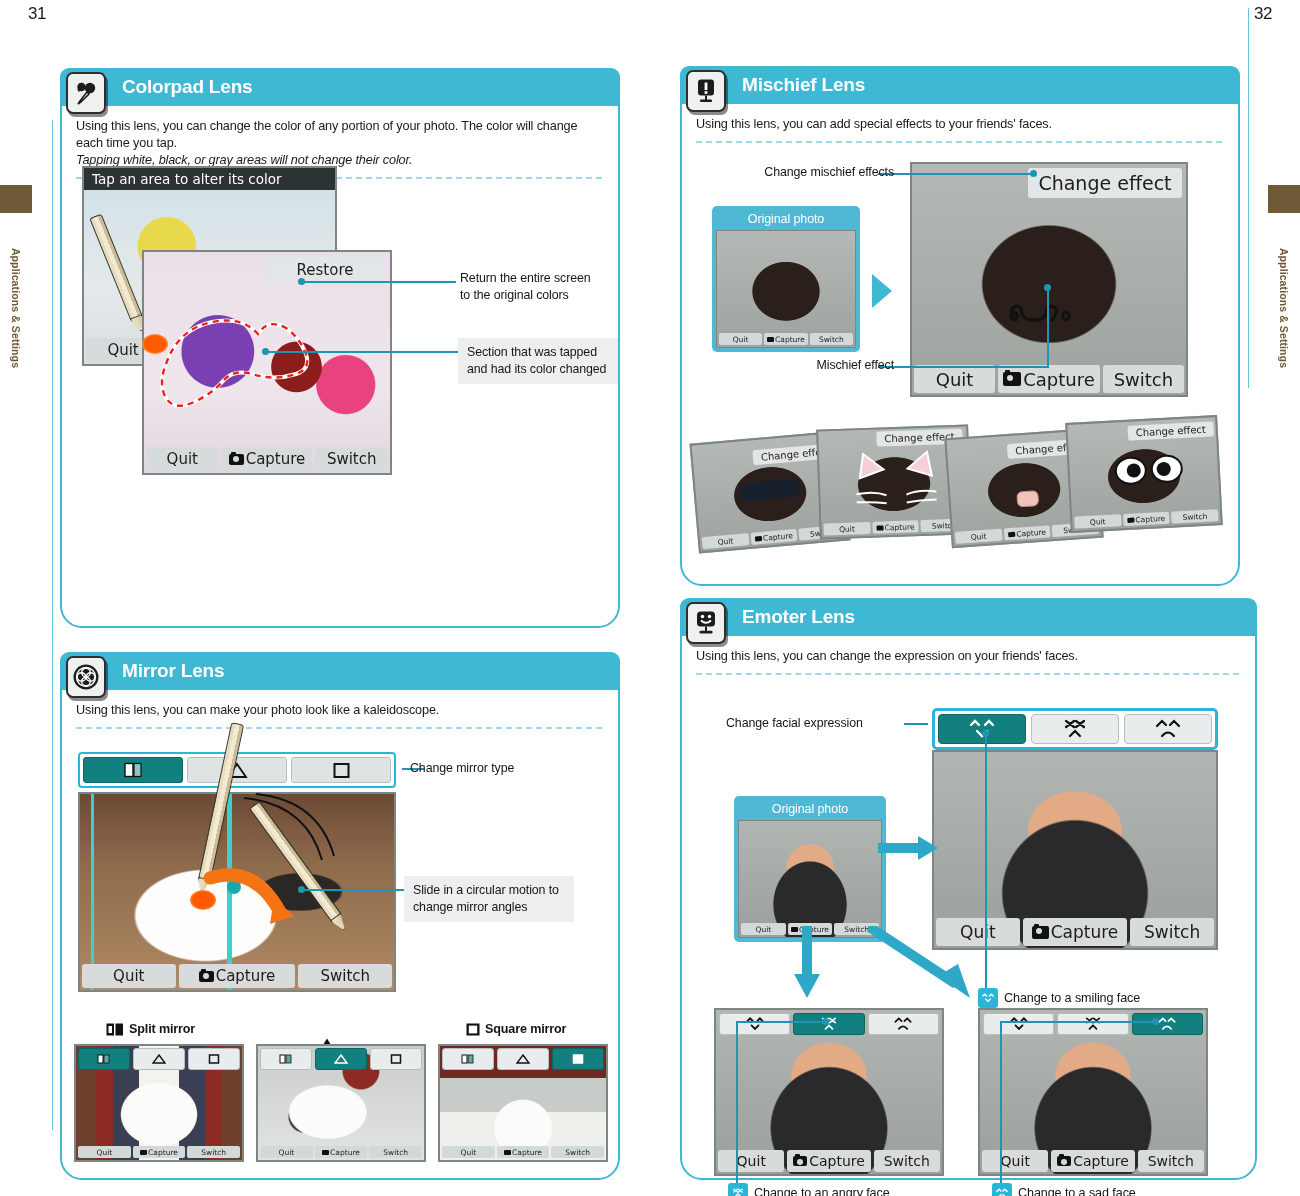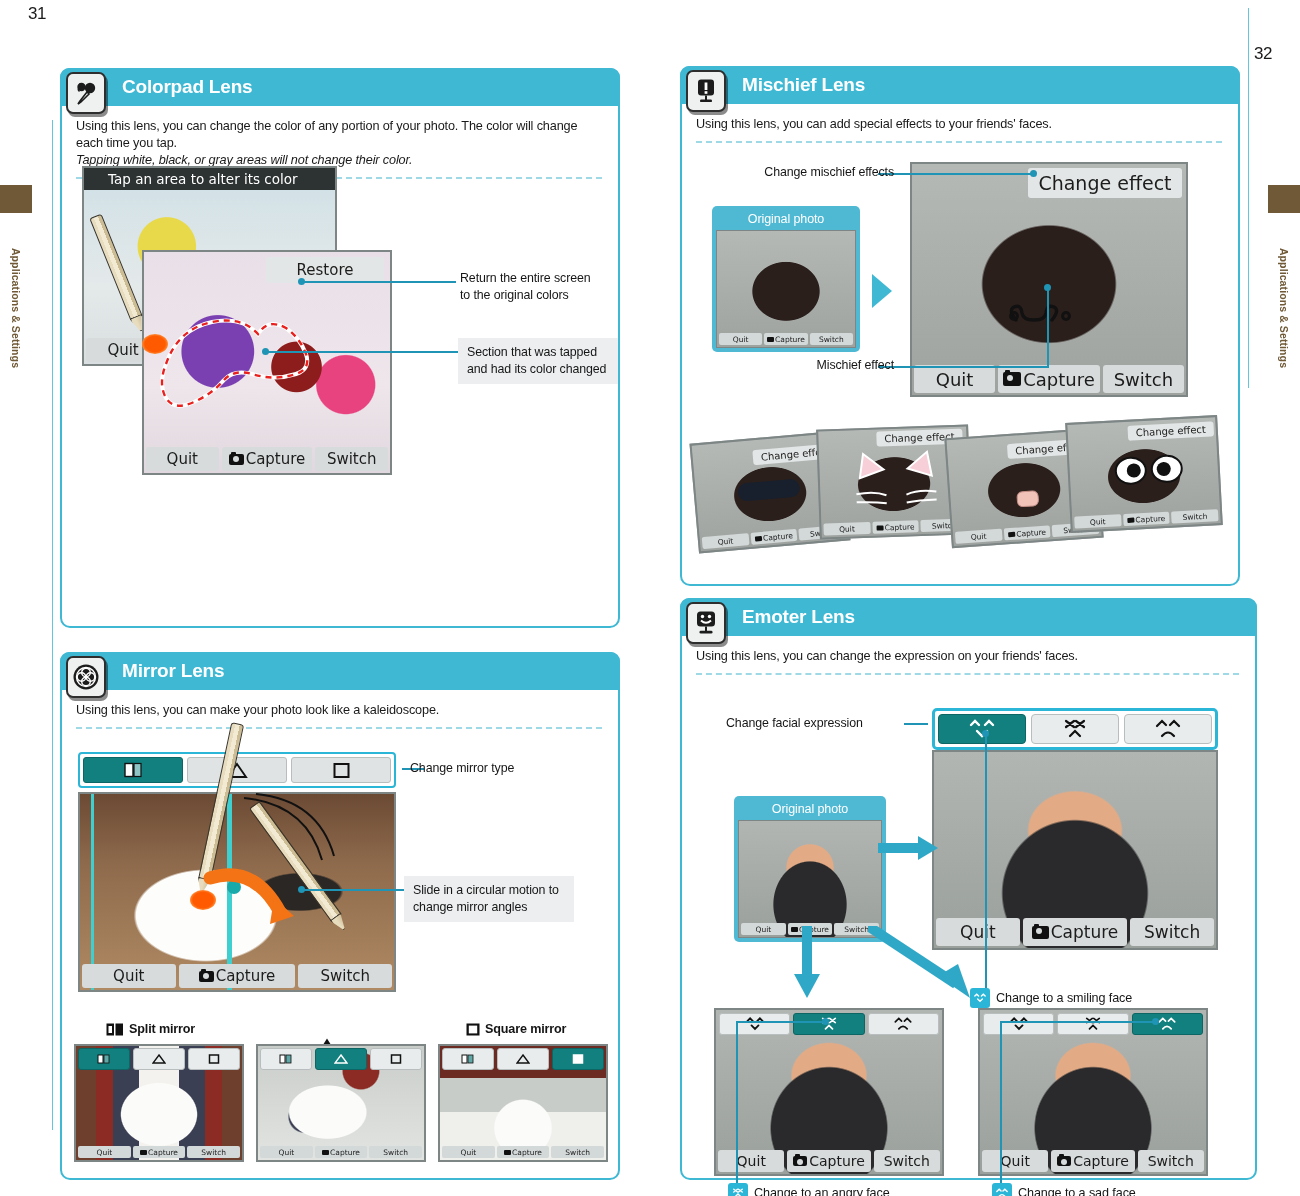--- a/index.html
+++ b/index.html
@@ -11,21 +11,21 @@
     overflow: hidden;
   }
   .page { position: relative; width: 1300px; height: 1196px; }
 
   
   .pageno {
     position: absolute; top: 4px; font-size: 17px; font-weight: normal; color: #1a1a1a;
     letter-spacing: -0.5px;
   }
   .pageno.left { left: 28px; }
-  .pageno.right { left: 1254px; margin-top: 40px; }
+  .pageno.right { left: 1254px; }
 
   
   .sidetab {
     position: absolute; width: 32px; background: #6f5937;
   }
   .sidetab.left { left: 0; top: 185px; height: 28px; }
   .sidetab.right { left: 1268px; top: 185px; height: 28px; }
   .sidelabel {
     position: absolute; width: 210px; text-align: center;
     font-size: 10.5px; font-weight: bold; color: #6f5937;
@@ -48,21 +48,21 @@
     position: absolute; left: 60px; top: 23px; width: 1180px; height: 28px;
     background: #3fb8d4; border-radius: 4px;
     display: flex; align-items: center; padding-left: 14px;
   }
   .titlebar .t { color: #ffffff; font-size: 19px; font-weight: bold; letter-spacing: -0.3px; }
 
   
   .card {
     position: absolute;
     border: 2px solid #3fb8d4;
-    border-radius: 10px;
+    border-radius: 22px;
     background: #ffffff;
   }
   .card-head {
     position: absolute; left: -2px; top: -2px; right: -2px; height: 38px;
     background: #3fb8d4;
     border-radius: 9px 9px 0 0;
     display: flex; align-items: center;
   }
   .card-head .htitle {
     color: #ffffff; font-size: 19px; font-weight: bold;
@@ -129,21 +129,21 @@
   }
 
   .topbtn {
     position: absolute; background: #e3e6e6; border-radius: 3px;
     display: flex; align-items: center; justify-content: center;
     font-size: 15px; color: #1c1c1c; font-family: "DejaVu Sans", sans-serif;
   }
   .hintbar {
     position: absolute; left:0; right:0; top:0; height: 22px;
     background: #2d3233; color: #fff; font-size: 13.5px;
-    display:flex; align-items:center; padding-left:24px;
+    display:flex; align-items:center; padding-left:8px;
     font-family: "DejaVu Sans", sans-serif;
   }
 
   
   .ph-fruit {
     background:
       radial-gradient(circle at 60% 55%, #8d1d1c 0 11%, transparent 11.5%),
       radial-gradient(circle at 80% 62%, #e6883f 0 10%, transparent 10.5%),
       radial-gradient(circle at 33% 40%, #e8d94a 0 14%, transparent 14.5%),
       linear-gradient(180deg,#cfe0e6 0%, #e4e9ea 60%, #d9dfe0 100%);
@@ -767,21 +767,21 @@
         <path d="M15 0 V52" stroke="#2fa8c8" stroke-width="10"></path>
         <path d="M2 48 L15 72 L28 48 Z" fill="#2fa8c8"></path>
       </svg>
       <svg style="position:absolute;left:186px;top:288px" width="120" height="78">
         <path d="M0 0 L88 58" stroke="#2fa8c8" stroke-width="10"></path>
         <path d="M70 50 L102 72 L90 38 Z" fill="#2fa8c8"></path>
       </svg>
 
       <div class="dotmark" style="left:300px; top:92px;"></div>
       <div class="leader v" style="left:303px; top:96px; height:256px;"></div>
-      <div class="legend" style="left:288px; top:350px;">
+      <div class="legend" style="left:296px; top:350px;">
         <span class="sw swbox">
           <svg width="16" height="14" viewBox="0 0 34 20">
             <path d="M6 6 L10 2 L14 6 M20 6 L24 2 L28 6" fill="none" stroke="#fff" stroke-width="3" stroke-linecap="round"></path>
             <path d="M12 12 L17 17 L22 12" fill="none" stroke="#fff" stroke-width="3" stroke-linecap="round"></path>
           </svg>
         </span>
         <span>Change to a smiling face</span>
       </div>
 
       <div class="screen" style="left:32px; top:370px; width:230px; height:168px;">

